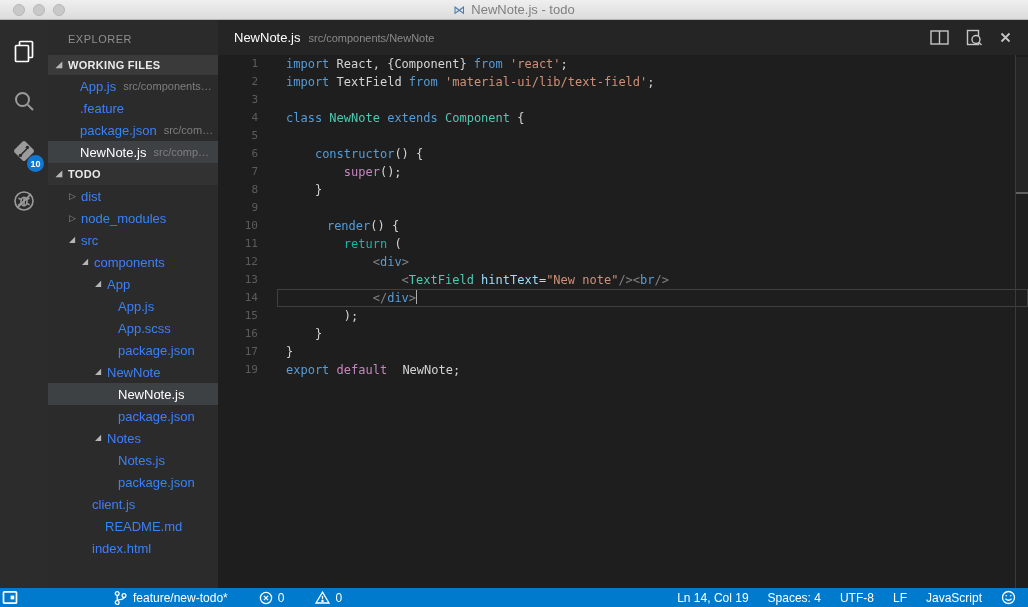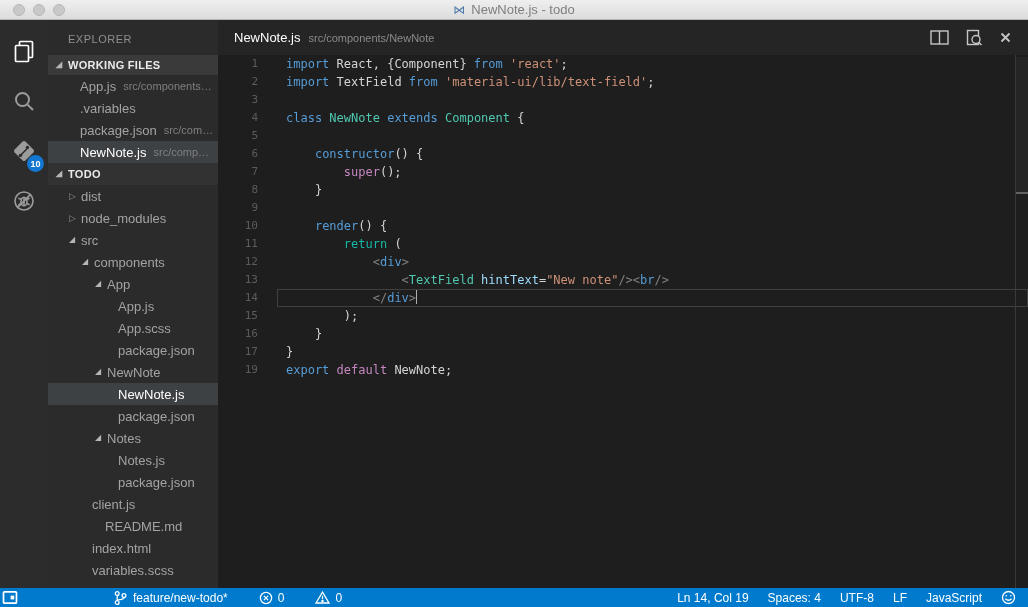--- a/index.html
+++ b/index.html
@@ -27,21 +27,21 @@
   
   .sidebar{width:170px;flex:none;background:#2b2b2c;color:#c3c3c4;font-size:13px;overflow:hidden;}
   .sidebar-title{height:35px;box-sizing:border-box;padding:13px 0 0 20px;font-size:11px;color:#8f8f90;letter-spacing:.5px;}
   .section-header{display:flex;align-items:center;font-weight:bold;color:#eaeaea;font-size:11px;padding-left:8px;letter-spacing:.3px;}
   .sh-wf{height:20px;background:#3a3a3b;}
   .sh-todo{height:22px;background:#323233;}
   .tw{display:inline-block;width:12px;font-size:8px;color:#b6b6b7;line-height:1;}
   .tw.collapsed{color:#8d8d8e;font-size:9px;}
   .row{height:22px;display:flex;align-items:center;white-space:nowrap;box-sizing:border-box;cursor:pointer;}
   .wf-row{padding-left:32px;}
-  .row .lbl{color:#a3a3a3;}
+  .row .lbl{color:#3b82f6;}
   .row .detail{color:#7f7f80;font-size:11px;margin-left:7px;}
   .row.selected{background:#3e4144;}
   .row.selected .lbl{color:#ffffff;}
 
   
   .editor{flex:1;position:relative;background:#1e1e1e;min-width:0;}
   .tabbar{height:35px;box-sizing:border-box;background:#252526;display:flex;align-items:center;padding:0 16px;}
   .tab-name{color:#ffffff;font-size:13px;}
   .tab-path{color:#8a8a8a;font-size:11px;margin-left:8px;}
   .tab-actions{margin-left:auto;display:flex;align-items:center;gap:16px;color:#c5c5c5;}
@@ -130,21 +130,21 @@
       <div class="section-header sh-wf">
         <span class="tw">◢</span>
         <span>WORKING FILES</span>
       </div>
       <div id="working-files">
           <div class="row wf-row">
             <span class="lbl">App.js</span>
             <span class="detail">src/components…</span>
           </div>
           <div class="row wf-row">
-            <span class="lbl">.variables</span>
+            <span class="lbl">.feature</span>
           </div>
           <div class="row wf-row">
             <span class="lbl">package.json</span>
             <span class="detail">src/com…</span>
           </div>
           <div class="row wf-row selected">
             <span class="lbl">NewNote.js</span>
             <span class="detail">src/comp…</span>
           </div>
         </div>
@@ -203,23 +203,20 @@
             <span class="lbl">package.json</span>
           </div>
           <div class="row tree-row" style="padding-left: 44px;">
             <span class="lbl">client.js</span>
           </div>
           <div class="row tree-row" style="padding-left: 57px;">
             <span class="lbl">README.md</span>
           </div>
           <div class="row tree-row" style="padding-left: 44px;">
             <span class="lbl">index.html</span>
-          </div>
-          <div class="row tree-row" style="padding-left: 44px;">
-            <span class="lbl">variables.scss</span>
           </div>
         </div>
     </div>
 
     <div class="editor">
       <div class="tabbar">
         <span class="tab-name">NewNote.js</span>
         <span class="tab-path">src/components/NewNote</span>
         <span class="tab-actions" id="tab-actions">
             <span class="icon">
@@ -274,21 +271,21 @@
           <div class="line">
             <span class="ln">8</span>
             <span class="lc"><span style="color: rgb(212, 212, 212);">    }</span></span>
           </div>
           <div class="line">
             <span class="ln">9</span>
             <span class="lc"></span>
           </div>
           <div class="line">
             <span class="ln">10</span>
-            <span class="lc"><span style="color: rgb(212, 212, 212);">    </span><span style="color: rgb(86, 156, 214);">render</span><span style="color: rgb(212, 212, 212);">() {</span></span>
+            <span class="lc"><span style="color: rgb(212, 212, 212);">    </span><span style="color: rgb(86, 156, 214); margin-left: 12px;">render</span><span style="color: rgb(212, 212, 212);">() {</span></span>
           </div>
           <div class="line">
             <span class="ln">11</span>
             <span class="lc"><span style="color: rgb(212, 212, 212);">        </span><span style="color: #14b8a6;">return</span><span style="color: rgb(212, 212, 212);"> (</span></span>
           </div>
           <div class="line">
             <span class="ln">12</span>
             <span class="lc"><span style="color: rgb(212, 212, 212);">            </span><span style="color: rgb(128, 128, 128);">&lt;</span><span style="color: rgb(86, 156, 214);">div</span><span style="color: rgb(128, 128, 128);">&gt;</span></span>
           </div>
           <div class="line">
@@ -306,21 +303,21 @@
           <div class="line">
             <span class="ln">16</span>
             <span class="lc"><span style="color: rgb(212, 212, 212);">    }</span></span>
           </div>
           <div class="line">
             <span class="ln">17</span>
             <span class="lc"><span style="color: rgb(212, 212, 212);">}</span></span>
           </div>
           <div class="line">
             <span class="ln">19</span>
-            <span class="lc"><span style="color: rgb(86, 156, 214);">export</span><span style="color: rgb(212, 212, 212);"> </span><span style="color: rgb(197, 134, 192);">default</span><span style="color: rgb(212, 212, 212);"> NewNote;</span></span>
+            <span class="lc"><span style="color: rgb(86, 156, 214);">export</span><span style="color: rgb(212, 212, 212);"> </span><span style="color: rgb(197, 134, 192);">default</span><span style="color: rgb(212, 212, 212); margin-left: 8px;"> NewNote;</span></span>
           </div>
         </div>
       <div class="scrollbar">
         <div class="sb-slider"></div>
       </div>
     </div>
 
   </div>
 
   <div class="statusbar">

